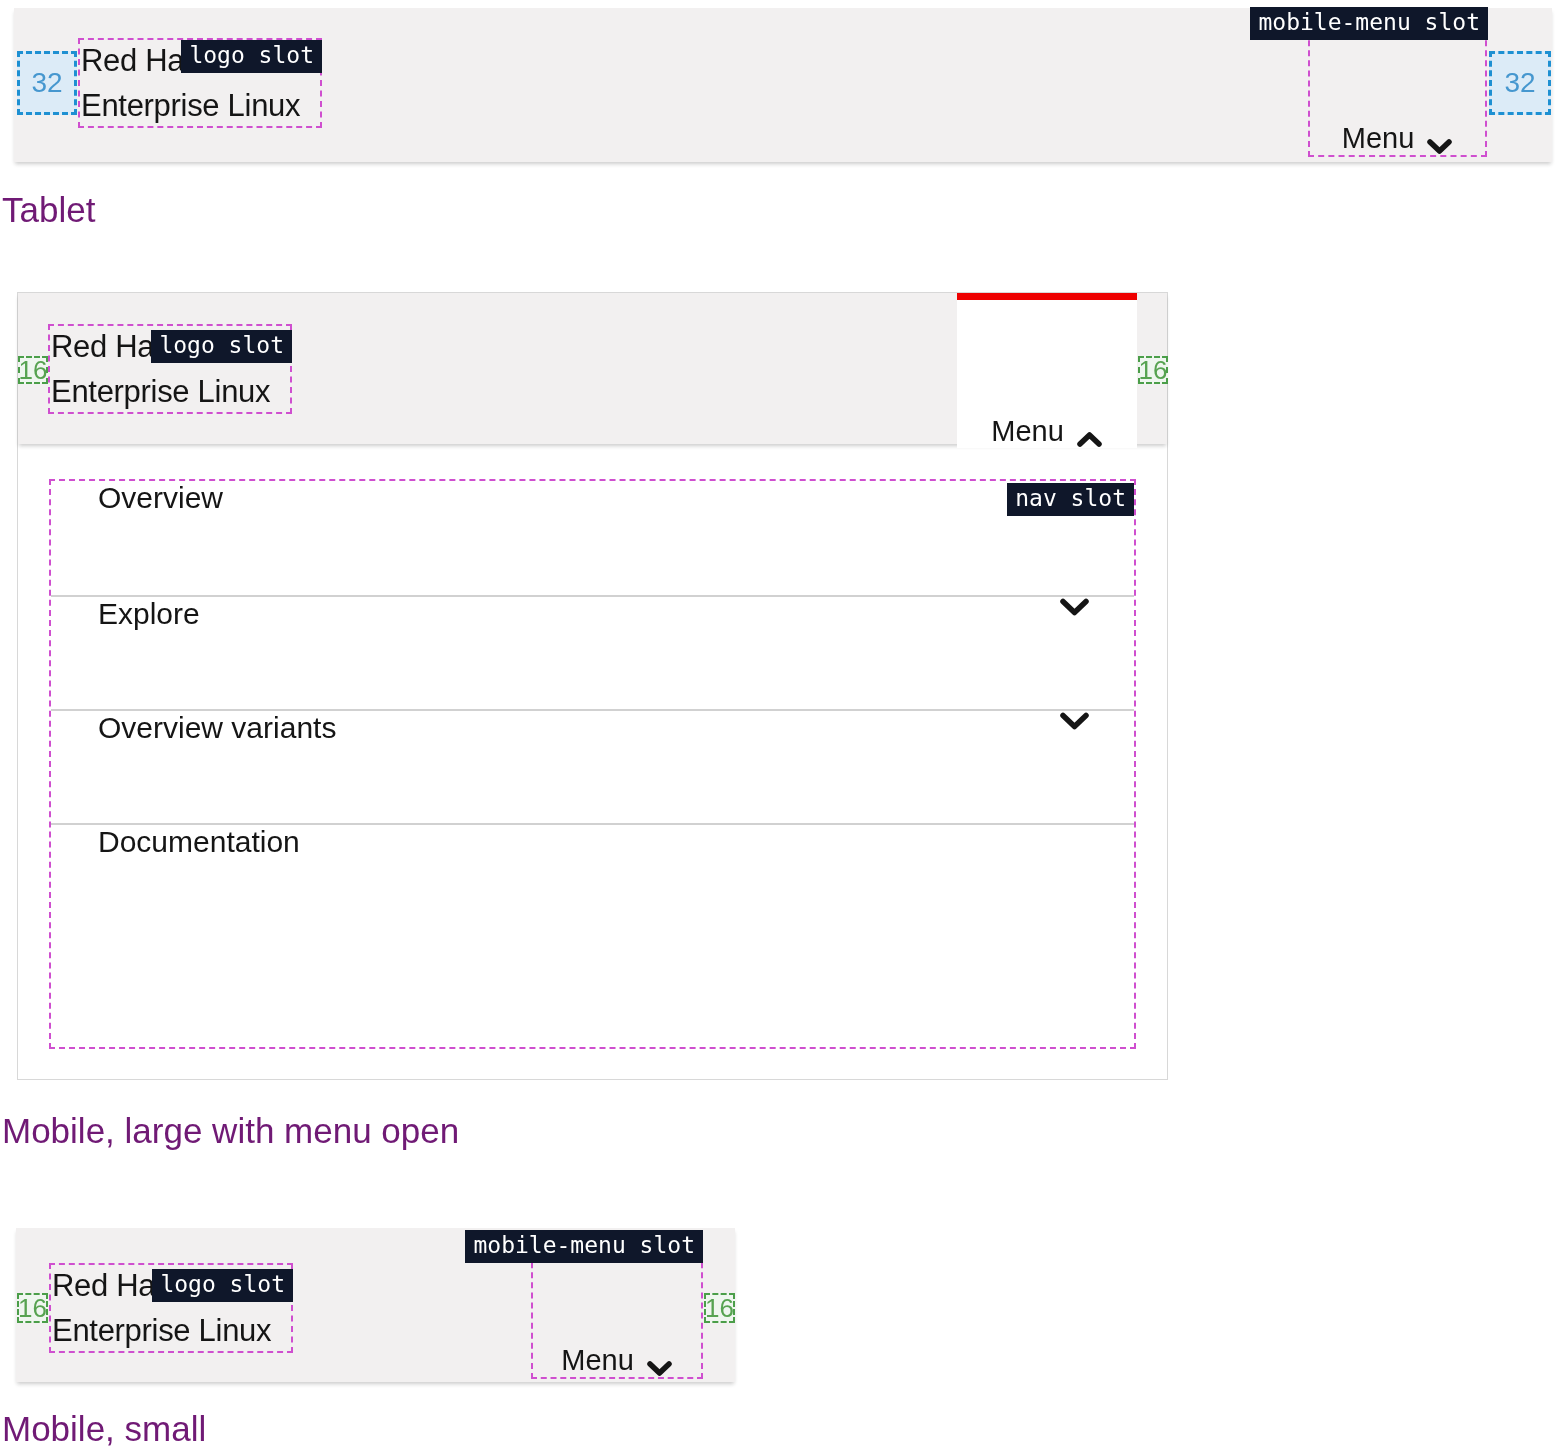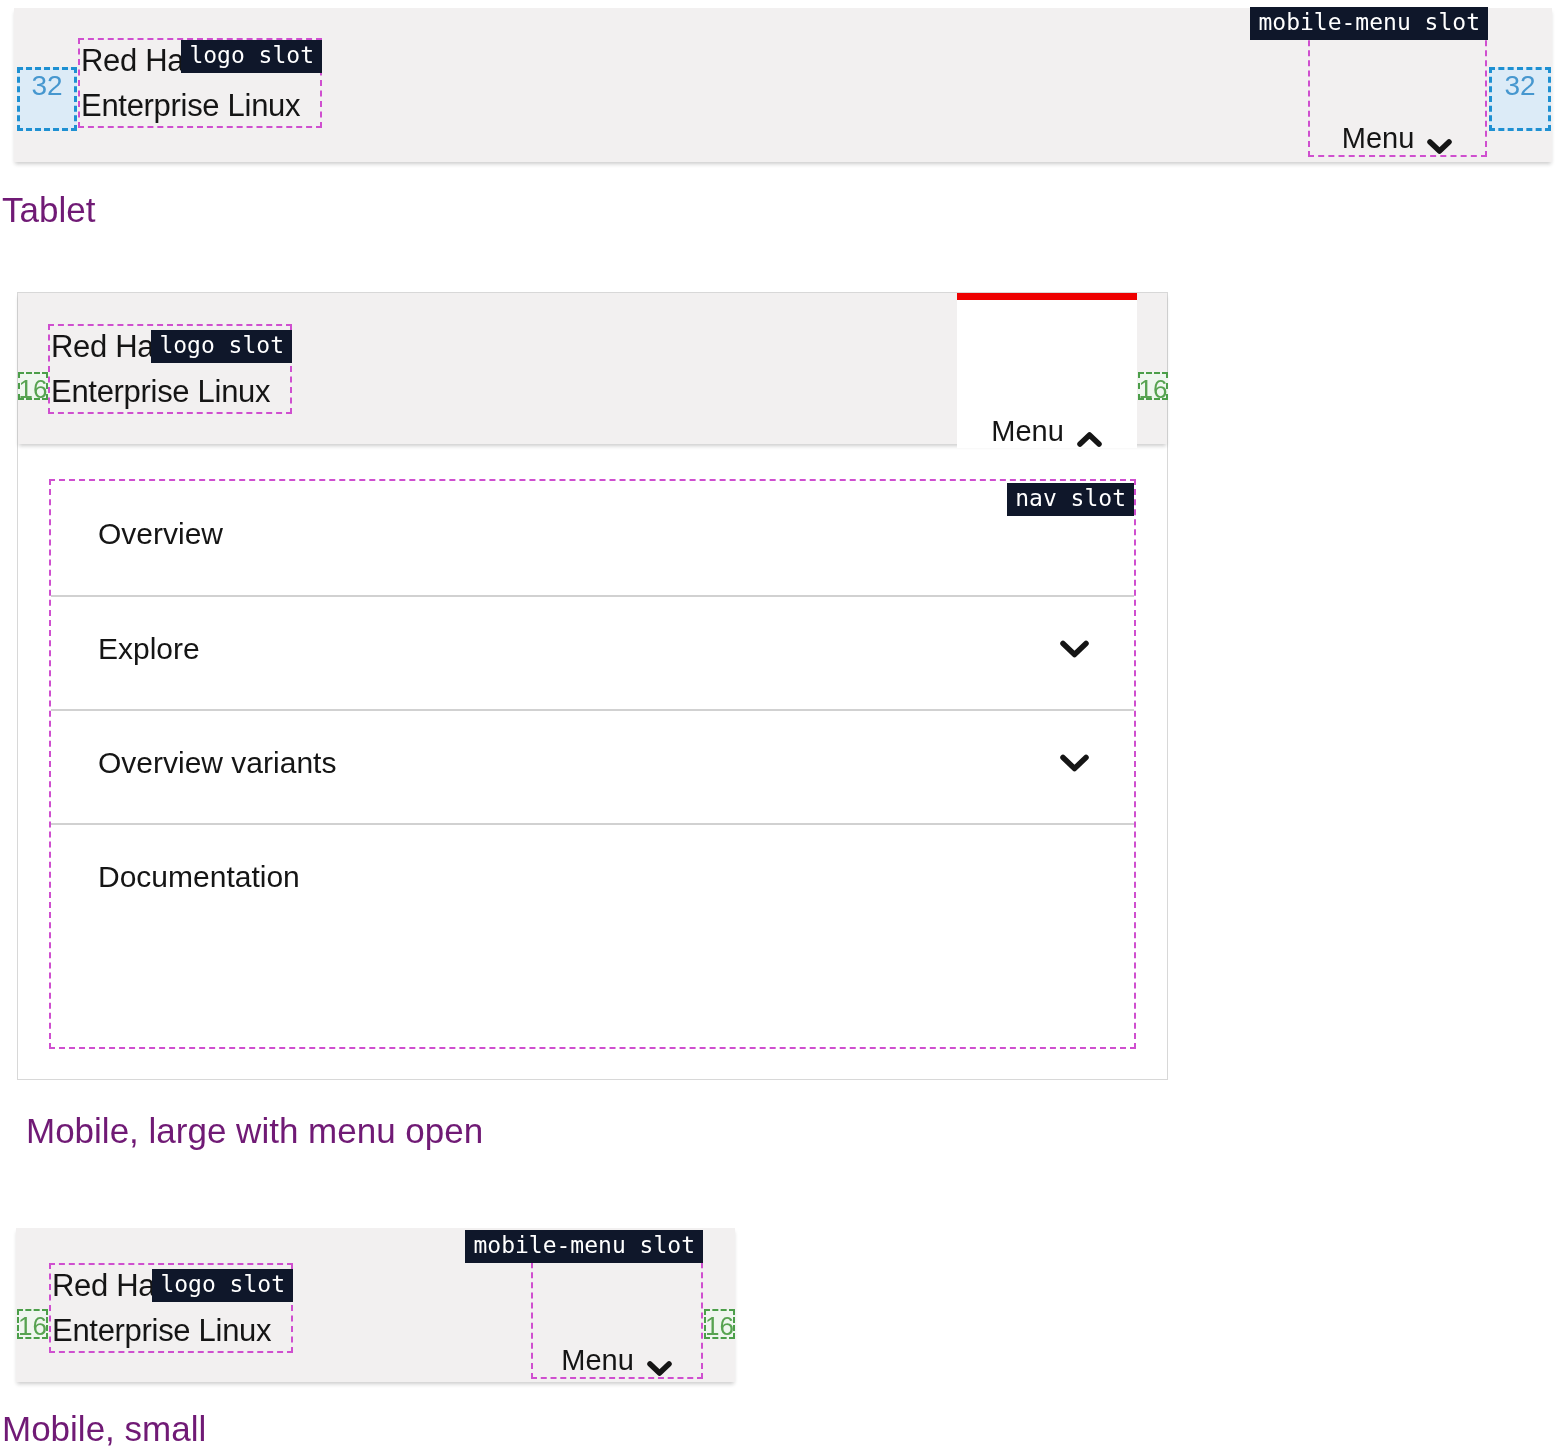--- a/index.html
+++ b/index.html
@@ -9,22 +9,22 @@
   
   .masthead{position:absolute;background:#f2f0f0;
             box-shadow:0 3px 4px -1px rgba(21,21,21,0.22);}
   .caption{position:absolute;font-size:35px;line-height:34px;color:#701a75;}
 
   .slot-outline{position:absolute;border:2px dashed #cf4fcf;box-sizing:border-box;}
   .slot-label{position:absolute;background:#0f172a;color:#ffffff;
               font-family:"DejaVu Sans Mono",monospace;font-size:23px;line-height:23px;
               padding:4px 8px 6px;white-space:nowrap;z-index:5;}
 
-  .space-box{position:absolute;display:flex;align-items:flex-start;justify-content:center;
-             box-sizing:border-box;margin-top:16px;}
+  .space-box{position:absolute;display:flex;align-items:center;justify-content:center;
+             box-sizing:border-box;}
   .space-blue{border:3px dashed #1e90d2;background:#dcebf7;
               color:#4697cf;font-size:28px;}
   .space-green{border:2px dashed #4b9e49;background:#eff6ef;
                color:#57a351;font-size:26px;}
 
   .logo-text{position:absolute;font-size:31px;line-height:45px;font-weight:500;
              letter-spacing:-0.3px;color:#151515;}
 
   .menu-inline{display:flex;align-items:flex-end;justify-content:center;gap:12px;
                width:100%;height:100%;font-size:29px;font-weight:500;color:#151515;}
@@ -32,21 +32,21 @@
   
   .mcontainer{position:absolute;left:17px;top:292px;width:1151px;height:788px;
               background:#ffffff;border:1px solid #d8d8d8;box-sizing:border-box;}
   .mheader{position:absolute;left:0;top:0;width:100%;height:151px;background:#f2f0f0;
            box-shadow:0 3px 4px -1px rgba(21,21,21,0.22);z-index:1;}
   .menu-button{position:absolute;left:939px;top:0;width:180px;height:155px;
                background:#ffffff;border-top:7px solid #ee0000;box-sizing:border-box;
                z-index:3;}
   .nav-box{position:absolute;left:31px;top:186px;width:1087px;height:570px;
            border:2px dashed #cf4fcf;box-sizing:border-box;z-index:2;}
-  .nav-row{display:flex;align-items:center;justify-content:space-between;
+  .nav-row{display:flex;justify-content:space-between;
            height:114px;padding:0 43px 8px 47px;box-sizing:border-box;}
   .nav-row + .nav-row{border-top:2px solid #d1d1d1;gap:48px;}
   .nav-row .nav-label{font-size:30px;font-weight:500;color:#151515;}
   .chev{display:block;}
 </style>
 </head>
 <body>
 
 <div class="page">
 
@@ -127,21 +127,21 @@
           <svg width="33" height="20" viewBox="0 0 33 20" class="chev">
             <path d="M5 4.5 L16.5 15.5 L28 4.5" fill="none" stroke="#151515" stroke-width="5.5" stroke-linecap="round" stroke-linejoin="round"></path>
           </svg>
         </div>
         <div class="nav-row">
           <span class="nav-label">Documentation</span>
         </div>
       </div>
   </div>
 
-  <div class="caption" style="left:2px;top:1114px;margin-left:24px;">Mobile, large with menu open</div>
+  <div class="caption" style="left:2px;top:1114px;">Mobile, large with menu open</div>
 
   <div class="masthead" style="left:16px;top:1228px;width:719px;height:154px;">
 
     <div class="space-box space-green" style="left:1px;top:65px;width:31px;height:30px;">
       <span>16</span>
     </div>
 
     <div class="slot-outline" style="left:33px;top:35px;width:244px;height:90px;">
       <span class="slot-label" style="top:4px;right:-2px;">logo slot</span>
     </div>

